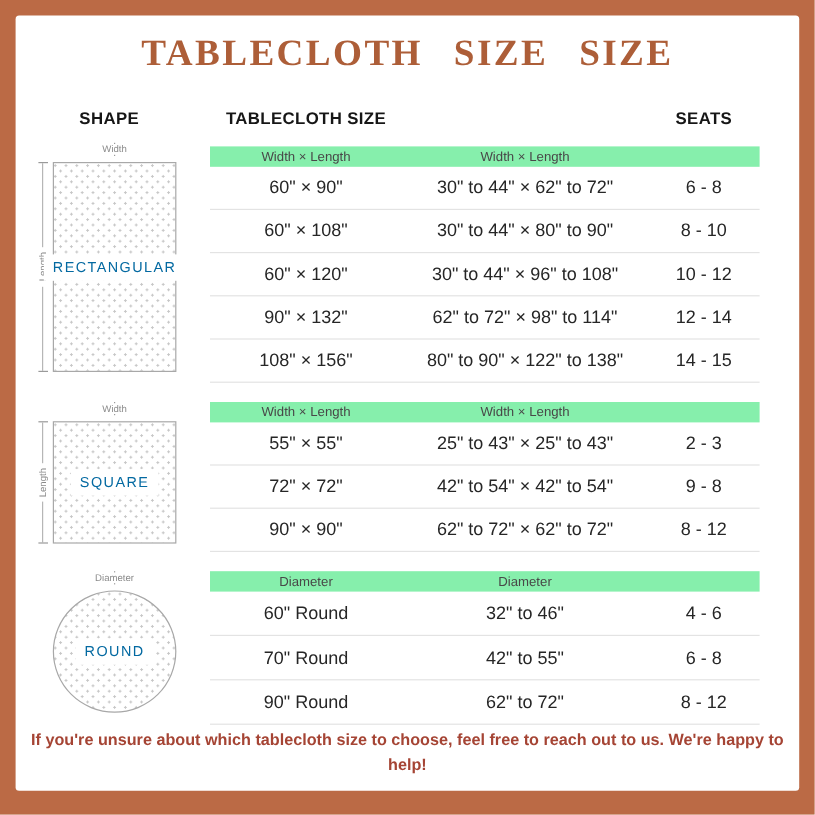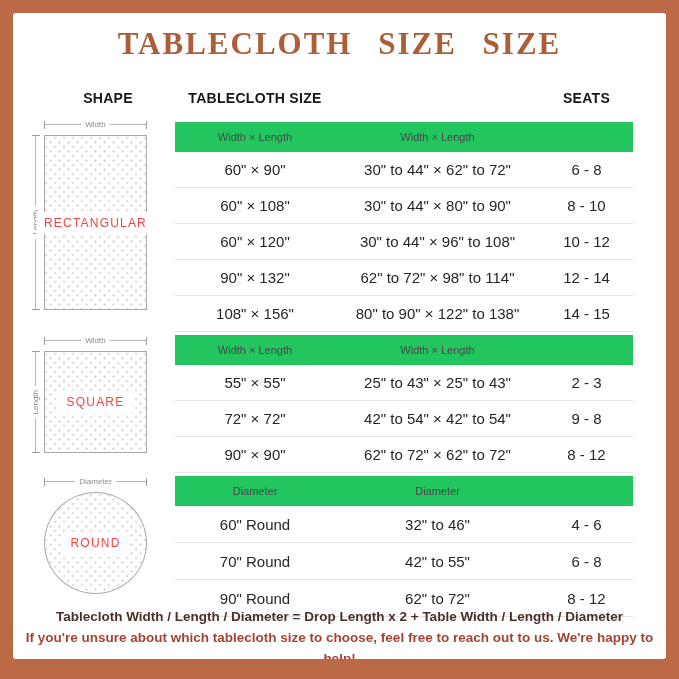--- a/index.html
+++ b/index.html
@@ -6,52 +6,52 @@
   body{width:679px;height:679px;font-family:"Liberation Sans",sans-serif;background:#fff;}
   .frame{box-sizing:border-box;width:679px;height:679px;background:#bb6a45;padding:13px 13px 20px 13px;}
   .content{position:relative;width:653px;height:646px;background:#fff;border-radius:3px;overflow:hidden;}
 
   .title{position:absolute;top:13px;left:0;width:100%;text-align:center;margin:0;
          font-family:"Liberation Serif",serif;font-size:31px;font-weight:700;
          letter-spacing:2px;word-spacing:16px;color:#ad5e38;}
 
   .col-h{position:absolute;top:77px;text-align:center;font-size:14px;font-weight:700;
          color:#161616;letter-spacing:.3px;}
-  .col-shape{left:30px;width:130px;}
+  .col-shape{left:13px;width:130px;}
   .col-size{left:162px;width:160px;}
   .col-fits{left:322px;width:205px;}
   .col-seats{left:527px;width:93px;}
 
   
   .figure{position:absolute;left:17px;width:117px;}
   .fig-rect{top:106px;height:191px;}
   .fig-square{top:322px;height:118px;}
   .fig-round{top:463px;height:118px;}
-  .dim-h{position:absolute;top:0;left:14px;right:0;height:11px;display:flex;align-items:center;}
+  .dim-h{position:absolute;top:0;left:14px;right:0;height:11px;display:flex;align-items:center;flex-direction:column;}
   .dim-h .tick{width:1px;height:8px;background:#9a9a9a;}
   .dim-h .line{flex:1;height:1px;background:#b6b6b6;}
   .dim-label{font-size:8px;color:#8a8a8a;padding:0 4px;white-space:nowrap;}
   .dim-v{position:absolute;top:16px;bottom:0;left:0;width:11px;display:flex;flex-direction:column;align-items:center;}
   .dim-v .tick{height:1px;width:8px;background:#9a9a9a;}
   .dim-v .line{flex:1;width:1px;background:#b6b6b6;}
   .dim-v .dim-label{writing-mode:vertical-rl;transform:rotate(180deg);padding:4px 0;}
   .shape-box{position:absolute;left:14px;right:0;top:16px;bottom:0;border:1px solid #a8a8a8;
      background-color:#fff;
      background-image:radial-gradient(circle,#c6c6c6 .9px,rgba(255,255,255,0) 1.1px),
                       radial-gradient(circle,#c6c6c6 .9px,rgba(255,255,255,0) 1.1px);
      background-size:9px 9px;background-position:1px 2px,5.5px 6.5px;}
   .fig-round .shape-box{border-radius:50%;}
   .shape-label{position:absolute;top:50%;left:50%;transform:translate(-50%,-50%);
-     background:#fff;padding:4px 8px;font-size:12px;letter-spacing:1.2px;color:#ef4444;white-space:nowrap;}
+     background:#fff;padding:4px 8px;font-size:12px;letter-spacing:1.2px;color:#0369a1;white-space:nowrap;}
 
   
   .size-table{position:absolute;left:162px;width:458px;}
   .t-rect{top:109px;} .t-square{top:322px;} .t-round{top:463px;}
   .thead,.trow{display:grid;grid-template-columns:160px 205px 93px;text-align:center;align-items:center;}
-  .thead{background:#22c55e;height:30px;font-size:11px;color:#484848;}
+  .thead{background:#86efac;height:17px;font-size:11px;color:#484848;}
   .trow{height:35px;border-bottom:1px solid #e3e3e3;font-size:15px;color:#262626;}
   .t-round .trow{height:36px;}
 
   .footer{position:absolute;left:0;right:0;top:593px;text-align:center;}
   .footer p{margin:0;line-height:21px;font-size:13.5px;font-weight:700;}
   .formula{color:#4e2f28;}
   .note{color:#a54434;}
 </style>
 </head>
 <body>
@@ -191,18 +191,17 @@
         <span>6 - 8</span>
       </div>
       <div class="trow">
         <span>90" Round</span>
         <span>62" to 72"</span>
         <span>8 - 12</span>
       </div>
     </div>
 
     <div class="footer">
-      <p class="formula">Tablecloth  Width / Length / Diameter = Drop Length x 2 + Table Width / Length / Diameter</p>
       <p class="note">If you're unsure about which tablecloth size to choose, feel free to reach out to us. We're happy to help!</p>
     </div>
 
   </div>
 </div>
 
 </body></html>

